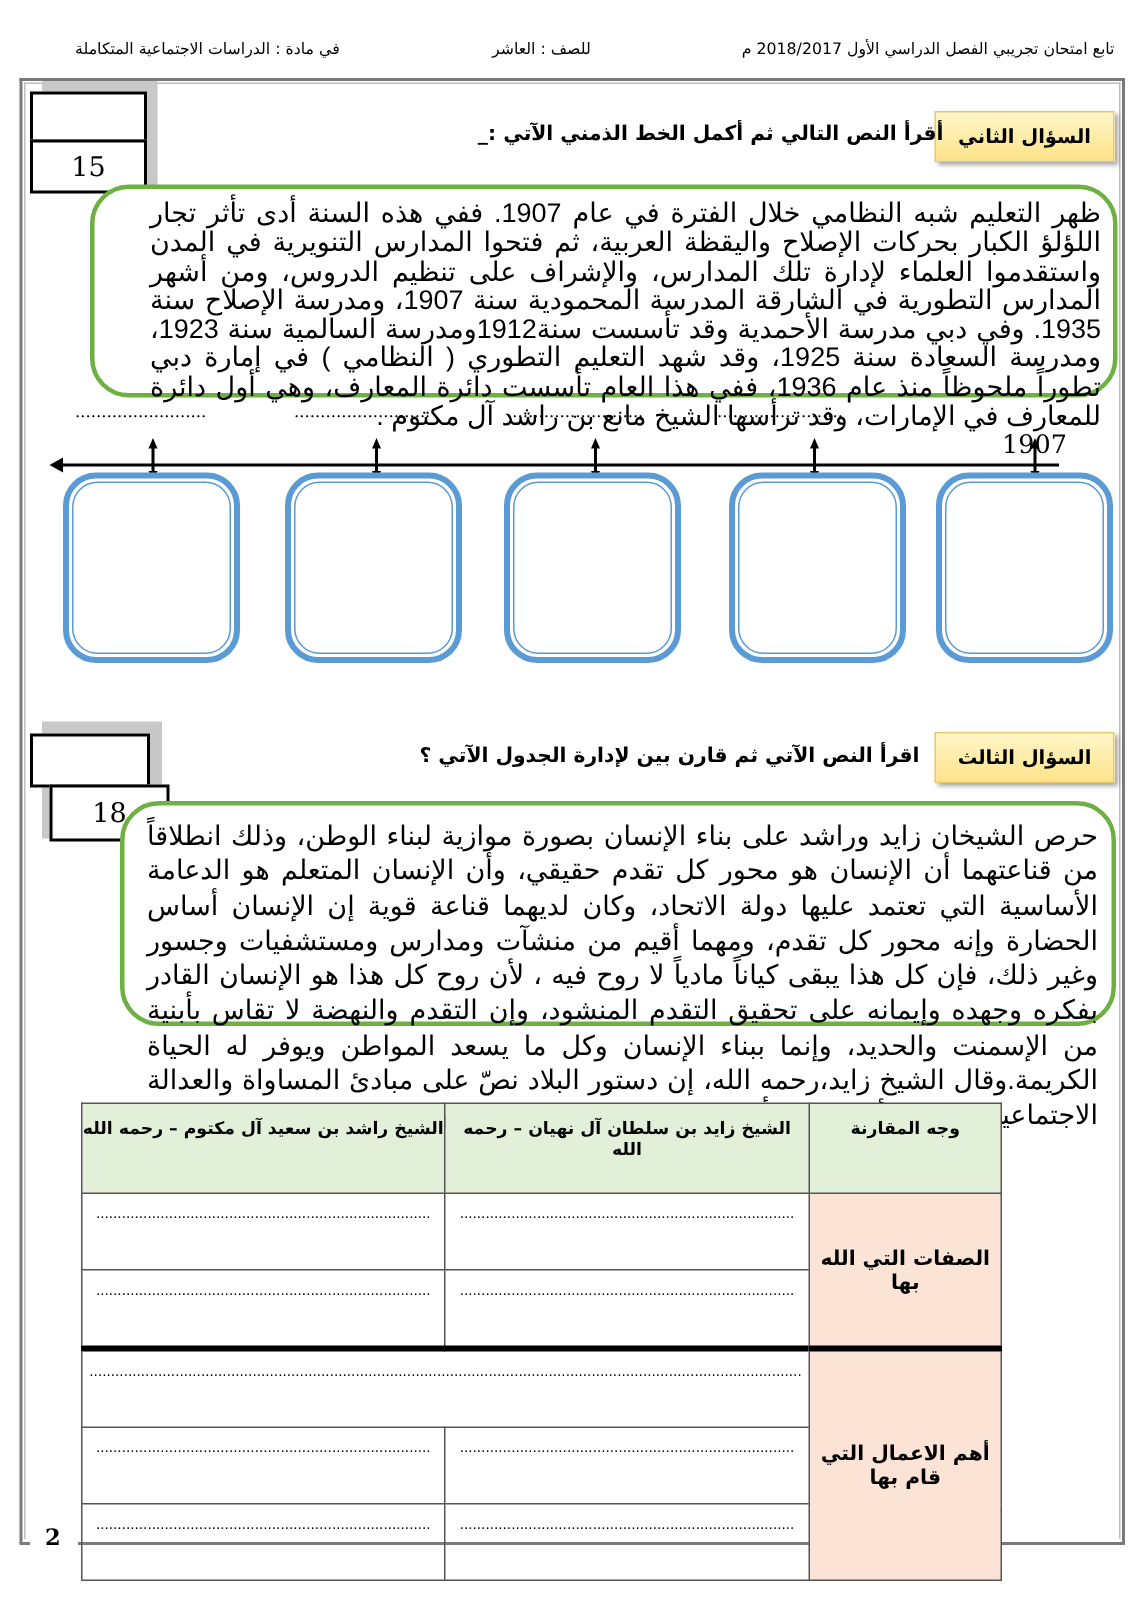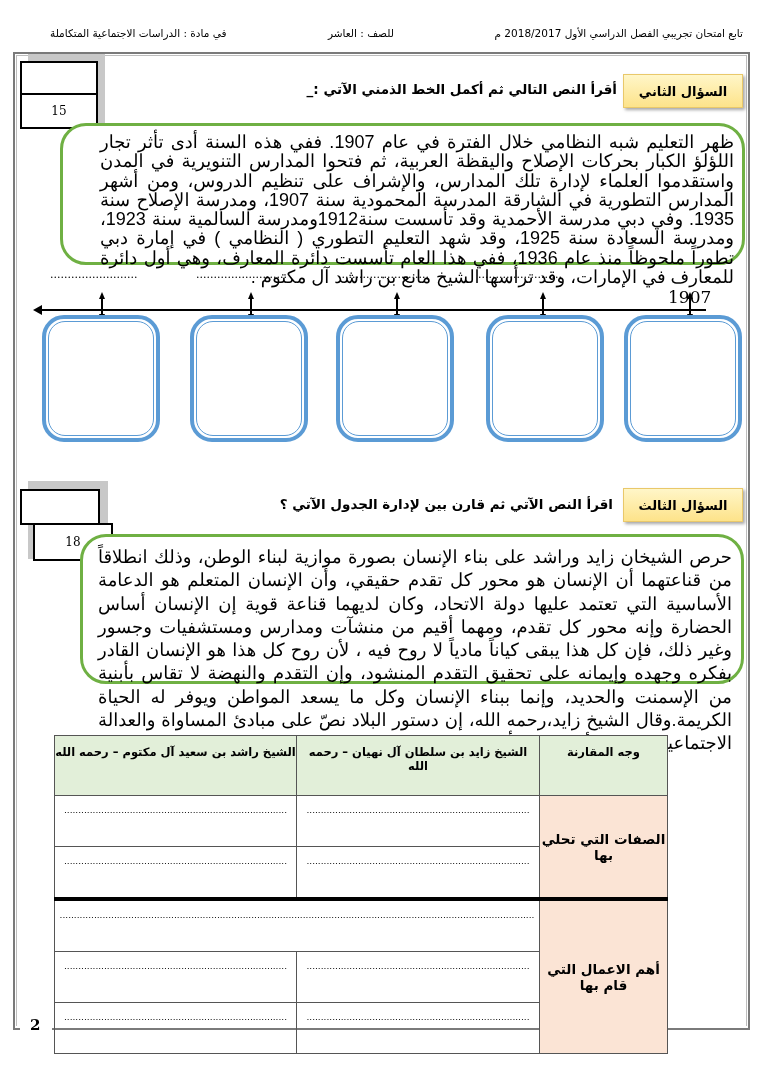--- a/index.html
+++ b/index.html
@@ -13,21 +13,21 @@
   
   .frame { left:13px; top:52px; width:737px; height:977px; border:2px solid #7a7a7a; border-bottom:none; box-sizing:border-box; }
   .frame-inner { left:16px; top:55px; width:731px; height:971px; border:1px solid #bdbdbd; border-bottom:none; box-sizing:border-box; }
   .frame-bottom { left:52px; top:1028px; width:698px; height:2px; background:#7a7a7a; }
   .frame-bottom2 { left:13px; top:1028px; width:7px; height:2px; background:#7a7a7a; }
   .page-num { left:30px; top:1016px; font-size:15px; font-weight:bold; }
 
   
   .score-shadow { background:#c8c8c8; }
   .score-box { background:#fff; border:2px solid #000; box-sizing:border-box; }
-  .score-val { font-size:12px; text-align:center; display:flex; align-items:center; justify-content:center; }
+  .score-val { font-size:18px; text-align:center; display:flex; align-items:center; justify-content:center; }
 
   
   .qlabel { background:linear-gradient(#fff6c8,#fde38a); border:1px solid #e9c86a;
             box-shadow:2px 2px 3px rgba(0,0,0,0.35);
             font-family:"DejaVu Sans","Liberation Sans",sans-serif; font-weight:bold; font-size:13px;
             display:flex; align-items:center; justify-content:center; direction:rtl; }
   .qtitle { font-family:"DejaVu Sans","Liberation Sans",sans-serif; font-weight:bold; font-size:13.5px; direction:rtl; white-space:nowrap; }
 
   
   .greenbox { border:3px solid #6fb043; border-radius:26px; box-sizing:border-box; background:#fff; }
@@ -68,21 +68,21 @@
 
 <div class="abs score-shadow" style="left:28px;top:54px;width:77px;height:70px;"></div>
 <div class="abs score-box" style="left:20px;top:61px;width:78px;height:34px;"></div>
 <div class="abs score-box score-val" style="left:20px;top:93px;width:78px;height:36px;">
   <span>15</span>
 </div>
 
 <div class="abs qlabel" style="left:623px;top:74px;width:118px;height:32px;">
   <span>السؤال الثاني</span>
 </div>
-<div class="abs qtitle" style="right:148px;top:81px;">أقرأ النص التالي ثم أكمل الخط الذمني الآتي :_</div>
+<div class="abs qtitle" style="right:136px;top:81px;">أقرأ النص التالي ثم أكمل الخط الذمني الآتي :_</div>
 
 <div class="abs greenbox" style="left:60px;top:123px;width:685px;height:142px;"></div>
 <div class="abs para" style="left:100px;top:133px;width:634px;">ظهر التعليم شبه النظامي خلال الفترة في عام 1907. ففي هذه السنة أدى تأثر تجار اللؤلؤ الكبار بحركات الإصلاح واليقظة العربية، ثم فتحوا المدارس التنويرية في المدن واستقدموا العلماء لإدارة تلك المدارس، والإشراف على تنظيم الدروس، ومن أشهر المدارس التطورية في الشارقة المدرسة المحمودية سنة 1907، ومدرسة الإصلاح سنة 1935. وفي دبي مدرسة الأحمدية وقد تأسست سنة1912ومدرسة السالمية  سنة 1923، ومدرسة السعادة سنة 1925، وقد شهد التعليم التطوري (  النظامي ) في إمارة دبي تطوراً ملحوظاً منذ عام 1936، ففي هذا العام تأسست دائرة المعارف، وهي أول دائرة للمعارف في الإمارات، وقد ترأسها الشيخ مانع بن راشد آل مكتوم .</div>
 
 <div class="abs year" style="left:668px;top:264px;margin-top:23px;">1907</div>
 <div class="abs dots" style="left:478px;top:268px;">........................</div>
 <div class="abs dots" style="left:338px;top:268px;">..........................</div>
 <div class="abs dots" style="left:196px;top:268px;">..........................</div>
 <div class="abs dots" style="left:50px;top:268px;">.........................</div>
 
@@ -135,21 +135,21 @@
     <col style="width:243px">
     <col style="width:242px">
   </colgroup>
   <tbody>
       <tr>
     <th>وجه المقارنة</th>
     <th>الشيخ زايد بن سلطان آل نهيان  – رحمه الله</th>
     <th>الشيخ راشد بن سعيد آل مكتوم – رحمه الله</th>
   </tr>
   <tr>
-    <td class="aspect" rowspan="2">الصفات التي تحلي بها</td>
+    <td class="aspect" rowspan="2">الصفات التي الله بها</td>
     <td class="cell">..............................................................................</td>
     <td class="cell">..............................................................................</td>
   </tr>
   <tr>
     <td class="cell">..............................................................................</td>
     <td class="cell">..............................................................................</td>
   </tr>
   <tr class="thick">
     <td class="aspect" rowspan="3">أهم الاعمال التي قام بها</td>
     <td class="cell" colspan="2">......................................................................................................................................................................</td>

